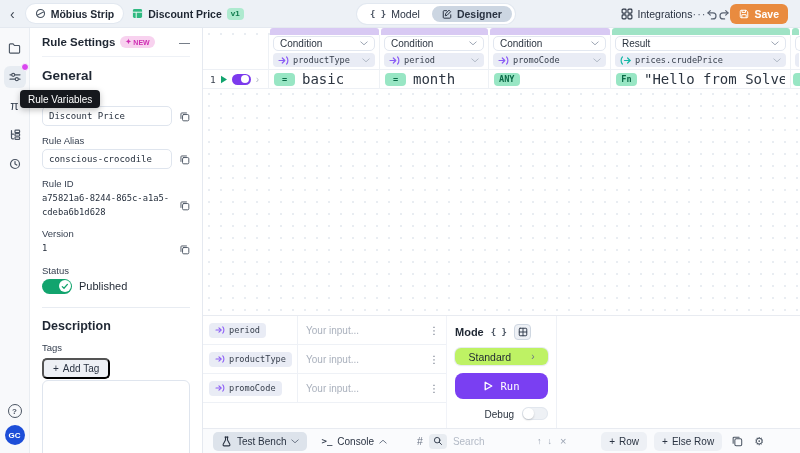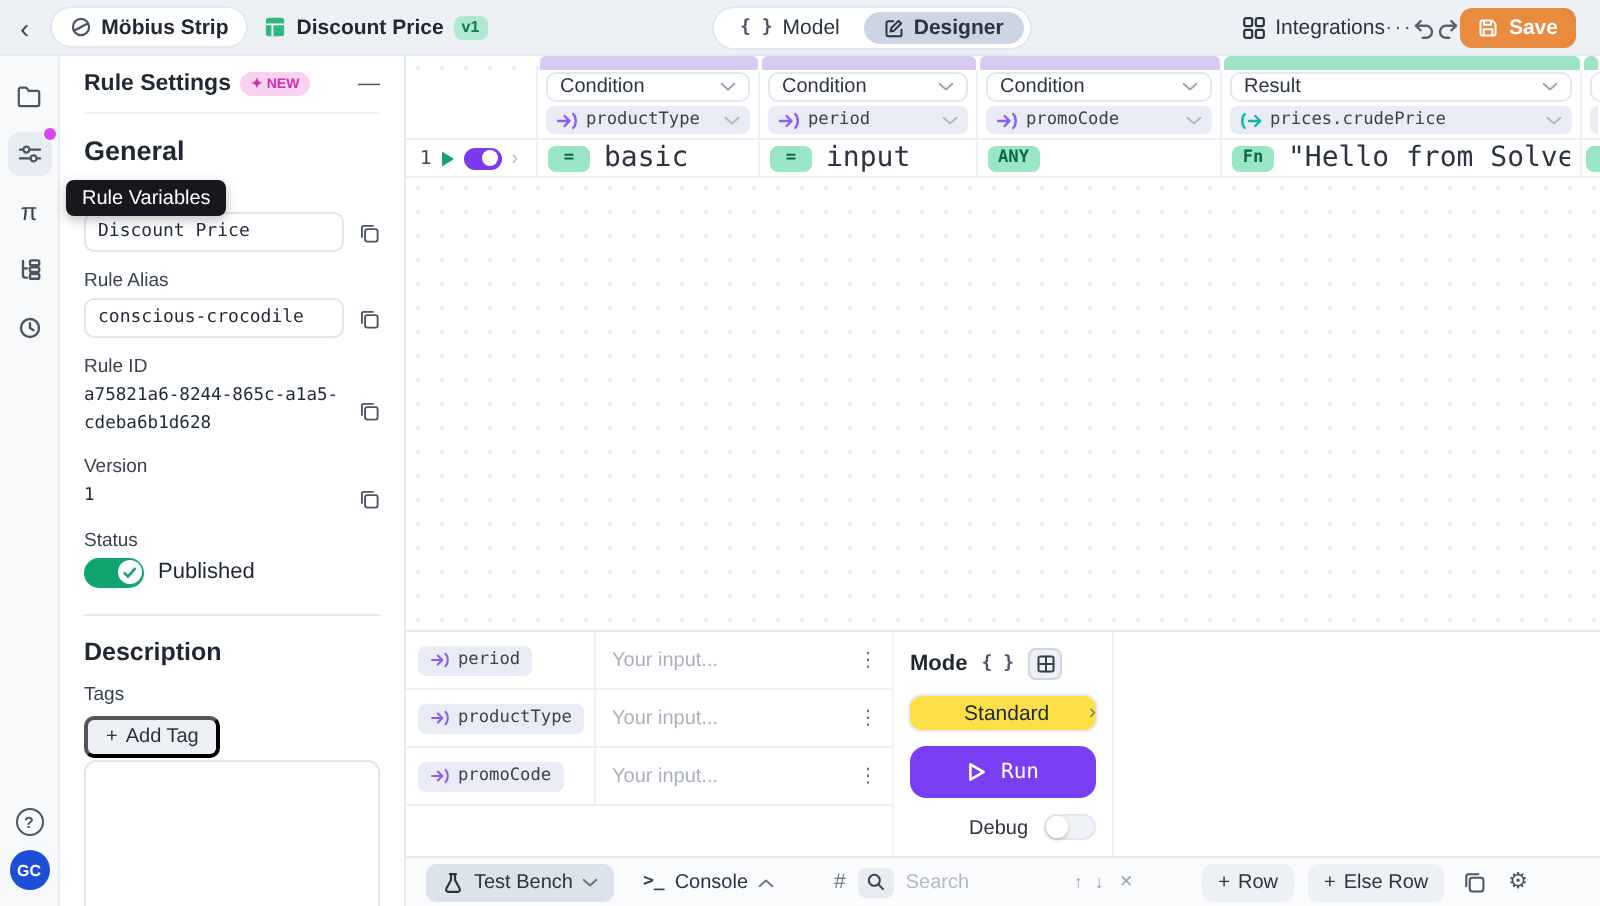--- a/index.html
+++ b/index.html
@@ -50,21 +50,21 @@
   .status-row { display:flex; align-items:center; gap:7px; margin-top:3px; }
   .tgl-on { width:30px; height:15px; background:#12a46e; border-radius:8px; position:relative; cursor:pointer; flex:none; }
   .tgl-on .knob { position:absolute; top:1.5px; right:1.5px; width:12px; height:12px; background:#fff; border-radius:50%; display:flex; align-items:center; justify-content:center; }
   .divider { border:none; border-top:1px solid #e8ecf2; margin:13px 0 0; }
   .h2 { font-size:12.5px; font-weight:700; margin:11px 0 2px; }
   .add-tag { display:inline-flex; align-items:center; gap:4px; background:#edf0f5; border-radius:5px; height:21px; padding:0 9px; font-size:10px; color:#2a3342; cursor:pointer; margin-top:2px; }
   .notes { width:100%; height:88px; border:1px solid #dfe5ee; border-radius:6px; resize:none; outline:none; margin-top:1px; position:relative; background:
     linear-gradient(135deg, transparent 0 79%, #c3ccd8 79% 81%, transparent 81% 87%, #c3ccd8 87% 89%, transparent 89%) no-repeat right bottom / 10px 10px; }
 
   
-  .tooltip { position:absolute; left:33px; top:90px; background:#16181d; color:#fff; font-size:10px; padding:3.5px 8px; border-radius:4px; z-index:60; white-space:nowrap; box-shadow:0 2px 6px rgba(0,0,0,.25); }
+  .tooltip { position:absolute; left:20px; top:90px; background:#16181d; color:#fff; font-size:10px; padding:3.5px 8px; border-radius:4px; z-index:60; white-space:nowrap; box-shadow:0 2px 6px rgba(0,0,0,.25); }
 
   
   .canvas { position:absolute; top:28px; left:203px; right:0; bottom:25px; background:#fff; background-image:radial-gradient(#e9edf2 0.8px, transparent 0.9px); background-size:12px 12px; overflow:hidden; }
   .dtable { position:absolute; top:0; left:0; display:flex; }
   .col { display:flex; flex-direction:column; }
   .w-g{width:66px} .w1{width:111px} .w2{width:109px} .w3{width:122px} .w4{width:180px} .w5{width:9px}
   .strip { height:7px; margin:0 1px 0 1px; border-radius:3px 3px 0 0; }
   .strip.cond { background:#d8c9f3; }
   .strip.res  { background:#9fe3c5; }
   .hdr, .fld { background:#fff; border-right:1px solid #eef1f5; }
@@ -92,21 +92,21 @@
   .bench-row { height:29px; border-bottom:1px solid #eef1f6; display:flex; align-items:center; }
   .bb-col { width:95px; height:100%; border-right:1px solid #eef1f6; display:flex; align-items:center; padding:0 6px; }
   .bench-pill { background:#e9ecf5; border-radius:4px; height:15px; display:inline-flex; align-items:center; gap:4px; padding:0 6px; font-family:"DejaVu Sans Mono",monospace; font-size:8.6px; color:#39414e; }
   .bench-input { flex:1; min-width:0; border:none; outline:none; font-size:10px; padding:0 8px; color:#39414e; background:transparent; }
   .bench-input::placeholder { color:#aab1bd; }
   .kebab { color:#6b7485; font-size:10px; padding:0 7px; cursor:pointer; }
   .bench-mode { width:110px; border-left:1px solid #f1f3f8; padding:8px 8px; display:flex; flex-direction:column; gap:8px; }
   .mode-row { display:flex; align-items:center; gap:7px; font-size:11px; font-weight:600; }
   .mode-braces { font-family:"DejaVu Sans Mono",monospace; font-size:9px; font-weight:700; color:#4b5563; cursor:pointer; }
   .mode-grid { width:17px; height:16px; border:1px solid #cfd7e1; background:#eef1f6; border-radius:4px; display:flex; align-items:center; justify-content:center; color:#374151; cursor:pointer; }
-  .standard-btn { height:22px; background:#fde047; border:none; border-radius:6px; box-shadow:0 0 0 1px #e7ebf1, 0 1px 2px rgba(20,30,50,.06); font-size:10.5px; color:#1f2733; display:flex; align-items:center; justify-content:flex-end; gap:20px; cursor:pointer; }
+  .standard-btn { height:22px; background:#bef264; border:none; border-radius:6px; box-shadow:0 0 0 1px #e7ebf1, 0 1px 2px rgba(20,30,50,.06); font-size:10.5px; color:#1f2733; display:flex; align-items:center; justify-content:center; gap:20px; cursor:pointer; }
   .standard-btn .arr { color:#6b7485; font-size:10px; }
   .run-btn { height:33px; background:#7a3ff2; border:none; border-radius:8px; color:#fff; font-family:"DejaVu Sans Mono",monospace; font-size:10.5px; display:flex; align-items:center; justify-content:center; gap:8px; cursor:pointer; }
   .debug-row { display:flex; align-items:flex-end; justify-content:flex-end; gap:8px; font-size:10px; color:#2b3440; }
   .tgl-off { width:26px; height:13px; background:#eef1f5; box-shadow:inset 0 0 0 1px #e2e7ee; border-radius:7px; position:relative; cursor:pointer; }
   .tgl-off::after { content:""; position:absolute; top:1px; left:1px; width:11px; height:11px; background:#fff; border-radius:50%; box-shadow:0 1px 2px rgba(0,0,0,.18); }
   .bench-out { flex:1; background:#fff; border-left:1px solid #eef1f6; }
 
   
   .bottombar { position:absolute; left:203px; right:0; bottom:0; height:25px; background:#fafbfd; border-top:1px solid #e8ebf1; display:flex; align-items:center; gap:6px; padding:0 10px; z-index:15; }
   .bb-btn { height:19px; border-radius:5px; display:flex; align-items:center; gap:5px; font-size:10px; color:#2a3342; padding:0 8px; cursor:pointer; border:none; background:transparent; }
@@ -383,21 +383,21 @@
                 <path d="M8.6 1c1.7 1.6 1.7 5.4 0 7"></path>
               </svg>
           <span>period</span>
           <svg class="chev s" viewBox="0 0 10 6" style="color:#b0b8c4">
                 <path d="M1 1l4 3.6L9 1"></path>
               </svg>
         </div>
           </div>
         <div class="cell">
           <span class="op-badge">=</span>
-          <span class="cell-text">input</span>
+          <span class="cell-text">month</span>
         </div>
       </div>
 
       <div class="col w3">
         <div class="strip cond"></div>
         <div class="hdr">
             <div class="hdr-box">
           <span>Condition</span>
           <svg class="chev s" viewBox="0 0 10 6" style="color:#9aa3b2">
                 <path d="M1 1l4 3.6L9 1"></path>

